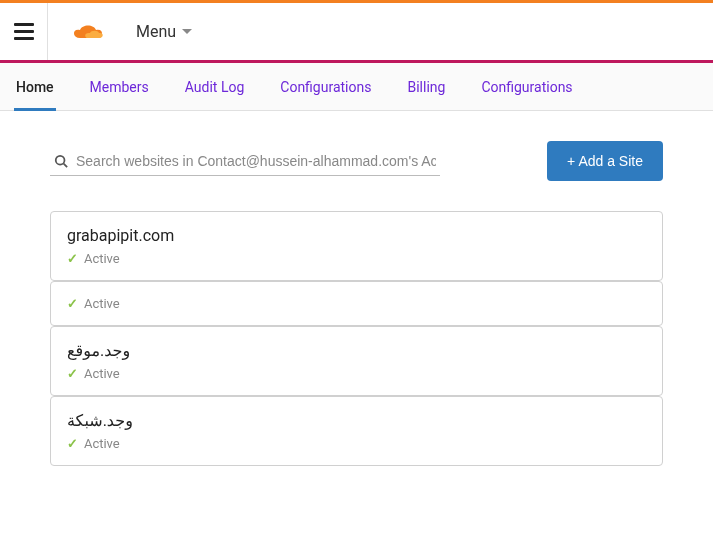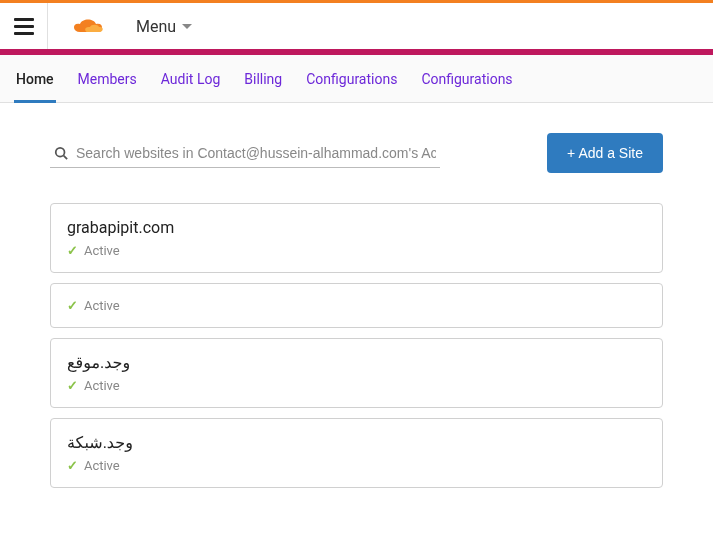--- a/index.html
+++ b/index.html
@@ -1,37 +1,37 @@
 <!DOCTYPE html>
 <html><head>
 <meta charset="utf-8">
 <style>
   * { box-sizing: border-box; margin: 0; padding: 0; }
   body { font-family: -apple-system, BlinkMacSystemFont, "Segoe UI", Roboto, sans-serif; background: #fff; width: 713px; }
   .accent-bar { height: 3px; background: #f38020; }
-  .topbar { height: 52px; display: flex; align-items: center; border-bottom: 6px solid #be185d; }
+  .topbar { height: 60px; display: flex; align-items: center; border-bottom: 3px solid #be185d; }
   .hamburger { width: 48px; display: flex; align-items: center; justify-content: center; cursor: pointer; height: 100%; border-right: 1px solid #e0e0e0; }
   .hamburger-lines { width: 20px; display: flex; flex-direction: column; gap: 4px; }
   .hamburger-lines span { height: 3px; background: #222; border-radius: 1px; }
   .logo { margin: 0 20px; display: flex; align-items: center; }
   .menu-btn { display: flex; align-items: center; gap: 6px; font-size: 16px; color: #333; cursor: pointer; }
   .menu-btn .caret { width: 0; height: 0; border-left: 5px solid transparent; border-right: 5px solid transparent; border-top: 5px solid #888; }
-  .nav { height: 48px; display: flex; align-items: stretch; padding: 0 16px; border-bottom: 1px solid #e0e0e0; background: #fafafa; gap: 24px; }
+  .nav { height: 48px; display: flex; align-items: stretch; padding: 0 16px; border-bottom: 1px solid #e0e0e0; background: #fafafa; gap: 36px; }
   .nav-item { display: flex; align-items: center; font-size: 14px; color: #6d28d9; cursor: pointer; position: relative; }
   .nav-item.active { color: #222; font-weight: 500; }
   .nav-item.active::after { content: ""; position: absolute; bottom: -1px; left: -2px; right: -2px; height: 3px; background: #2f7bbf; }
   .content { padding: 30px 50px; }
   .toolbar { display: flex; align-items: center; gap: 20px; margin-bottom: 30px; }
   .search-wrap { flex: 0 0 390px; display: flex; align-items: center; border-bottom: 1px solid #bbb; padding: 6px 4px; gap: 8px; }
   .search-wrap input { border: none; outline: none; font-size: 14px; flex: 1; background: transparent; }
   .search-wrap input::placeholder { color: #888; }
   .search-icon { width: 14px; height: 14px; flex-shrink: 0; }
   .spacer { flex: 1; }
   .add-site { background: #2f7bbf; color: #fff; border: none; border-radius: 4px; padding: 12px 20px; font-size: 14px; cursor: pointer; white-space: nowrap; }
-  .sites { display: flex; flex-direction: column; gap: 10px; }
+  .sites { display: flex; flex-direction: column; }
   .site-card { border: 1px solid #d0d0d0; border-radius: 4px; padding: 14px 16px; cursor: pointer; }
   .site-name { font-size: 16px; color: #222; margin-bottom: 6px; }
   .site-status { display: flex; align-items: center; gap: 6px; color: #888; font-size: 13px; }
   .check { color: #8bc34a; font-weight: bold; }
 </style>
 </head>
 <body>
 
 <div class="accent-bar"></div>
 
@@ -59,24 +59,24 @@
   <div class="nav-item active">
       <span>Home</span>
     </div>
   <div class="nav-item">
       <span>Members</span>
     </div>
   <div class="nav-item">
       <span>Audit Log</span>
     </div>
   <div class="nav-item">
-      <span>Billing</span>
+      <span>Configurations</span>
     </div>
   <div class="nav-item">
-      <span>Configurations</span>
+      <span>Billing</span>
     </div>
   <div class="nav-item">
       <span>Configurations</span>
     </div>
 </div>
 
 <div class="content">
 
   <div class="toolbar">
     <div class="search-wrap">

